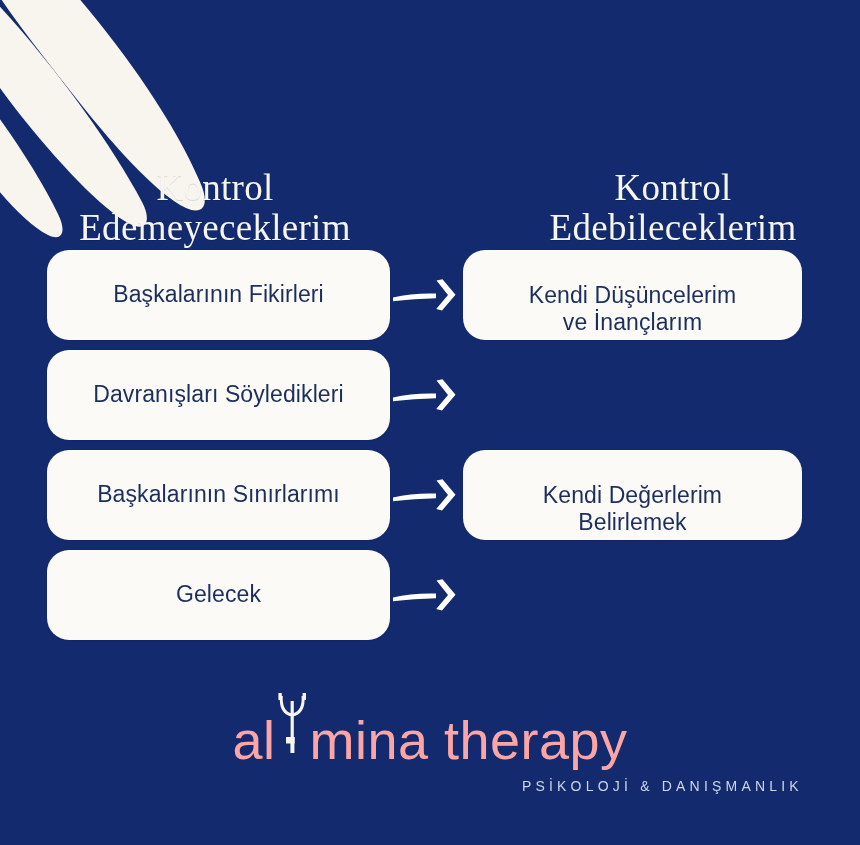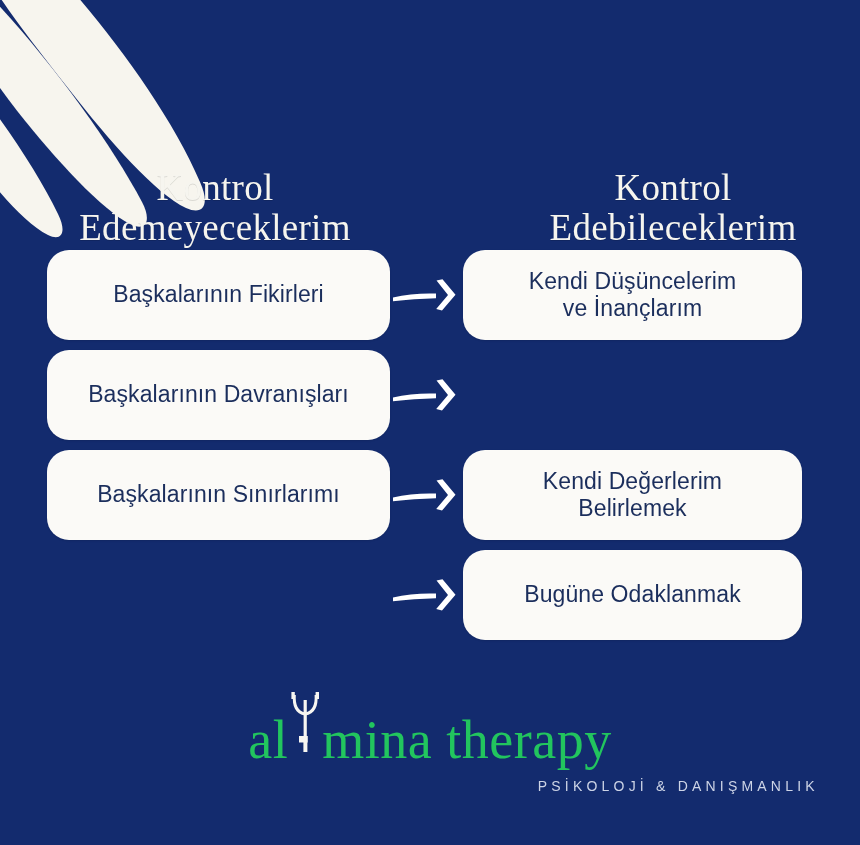--- a/index.html
+++ b/index.html
@@ -78,21 +78,21 @@
     background: #fbfaf7;
     border-radius: 22px;
     display: flex;
     align-items: center;
     justify-content: center;
     box-sizing: border-box;
     padding: 4px 16px;
     box-shadow: 0 1px 2px rgba(0,0,0,0.10);
   }
   .card.left  { left: 47px;  width: 343px; }
-  .card.right { left: 463px; width: 339px; }
+  .card.right { left: 463px; width: 339px; align-items: flex-end; }
 
   .card-text {
     color: #1b2e5c;
     font-family: "Liberation Sans", sans-serif;
     font-size: 23px;
     font-weight: 400;
     line-height: 1.18;
     text-align: center;
     white-space: pre-line;
     letter-spacing: 0.1px;
@@ -114,23 +114,23 @@
     top: 700px;
     width: 860px;
     text-align: center;
   }
   .logo-mark-row {
     position: relative;
     display: inline-block;
     height: 80px;
   }
   .logo-word {
-    font-family: Liberation Serif, serif;
+    font-family: Liberation Sans, sans-serif;
     font-size: 54px;
-    color: #22c55e;
+    color: #fca5a5;
     letter-spacing: 0.5px;
     line-height: 80px;
     white-space: nowrap;
     display: inline-block;
   }
   .logo-word .pre,
   .logo-word .post { display: inline-block; }
   .psi-slot {
     display: inline-block;
     position: relative;
@@ -190,21 +190,21 @@
         <path d="M44.5 2.5 L 50.5 1.2 L 63.5 16.8 L 50.0 32.6 L 44.2 31.0 L 56.0 16.9 Z" fill="#ffffff"></path>
       </svg>
       <div class="card right">
         <span class="card-text">Kendi Düşüncelerim
 ve İnançlarım</span>
       </div>
     </div>
 
     <div class="row">
       <div class="card left">
-        <span class="card-text">Başkalarının Davranışları</span>
+        <span class="card-text">Davranışları Söyledikleri</span>
       </div>
       <svg class="arrow" viewBox="0 0 68 34" xmlns="http://www.w3.org/2000/svg">
         <path d="M1 19.5 C 14 16.4, 30 15.0, 44 15.6 L 44 20.2 C 30 20.6, 14 21.6, 1 23.2 Z" fill="#ffffff"></path>
         <path d="M44.5 2.5 L 50.5 1.2 L 63.5 16.8 L 50.0 32.6 L 44.2 31.0 L 56.0 16.9 Z" fill="#ffffff"></path>
       </svg>
     </div>
 
     <div class="row">
       <div class="card left">
         <span class="card-text">Başkalarının Sınırlarımı</span>
@@ -213,27 +213,27 @@
         <path d="M1 19.5 C 14 16.4, 30 15.0, 44 15.6 L 44 20.2 C 30 20.6, 14 21.6, 1 23.2 Z" fill="#ffffff"></path>
         <path d="M44.5 2.5 L 50.5 1.2 L 63.5 16.8 L 50.0 32.6 L 44.2 31.0 L 56.0 16.9 Z" fill="#ffffff"></path>
       </svg>
       <div class="card right">
         <span class="card-text">Kendi Değerlerim
 Belirlemek</span>
       </div>
     </div>
 
     <div class="row">
-      <svg class="arrow" viewBox="0 0 68 34" xmlns="http://www.w3.org/2000/svg">
-        <path d="M1 19.5 C 14 16.4, 30 15.0, 44 15.6 L 44 20.2 C 30 20.6, 14 21.6, 1 23.2 Z" fill="#ffffff"></path>
-        <path d="M44.5 2.5 L 50.5 1.2 L 63.5 16.8 L 50.0 32.6 L 44.2 31.0 L 56.0 16.9 Z" fill="#ffffff"></path>
-      </svg>
-      <div class="card right">
-        <span class="card-text">Bugüne Odaklanmak</span>
-      </div>
+      <div class="card left">
+        <span class="card-text">Gelecek</span>
+      </div>
+      <svg class="arrow" viewBox="0 0 68 34" xmlns="http://www.w3.org/2000/svg">
+        <path d="M1 19.5 C 14 16.4, 30 15.0, 44 15.6 L 44 20.2 C 30 20.6, 14 21.6, 1 23.2 Z" fill="#ffffff"></path>
+        <path d="M44.5 2.5 L 50.5 1.2 L 63.5 16.8 L 50.0 32.6 L 44.2 31.0 L 56.0 16.9 Z" fill="#ffffff"></path>
+      </svg>
     </div>
 
   </div>
 
   <div class="logo-block">
     <div class="logo-mark-row">
       <span class="logo-word">
         <span class="pre">al</span><span class="psi-slot">
           <svg class="psi-svg" viewBox="0 0 32 62" width="32" height="62" xmlns="http://www.w3.org/2000/svg">
             <path d="M14.4 60 L14.4 50.5 L10.0 50.5 L10.0 44.0 L18.8 44.0 L18.8 50.5 L18.4 50.5 L18.4 60 Z" fill="#f7f6f1"></path>

